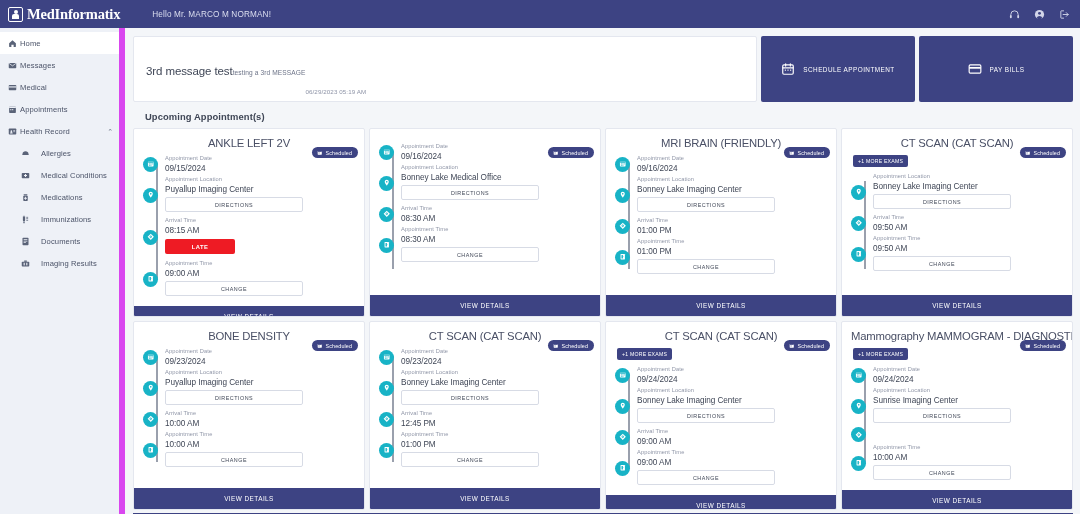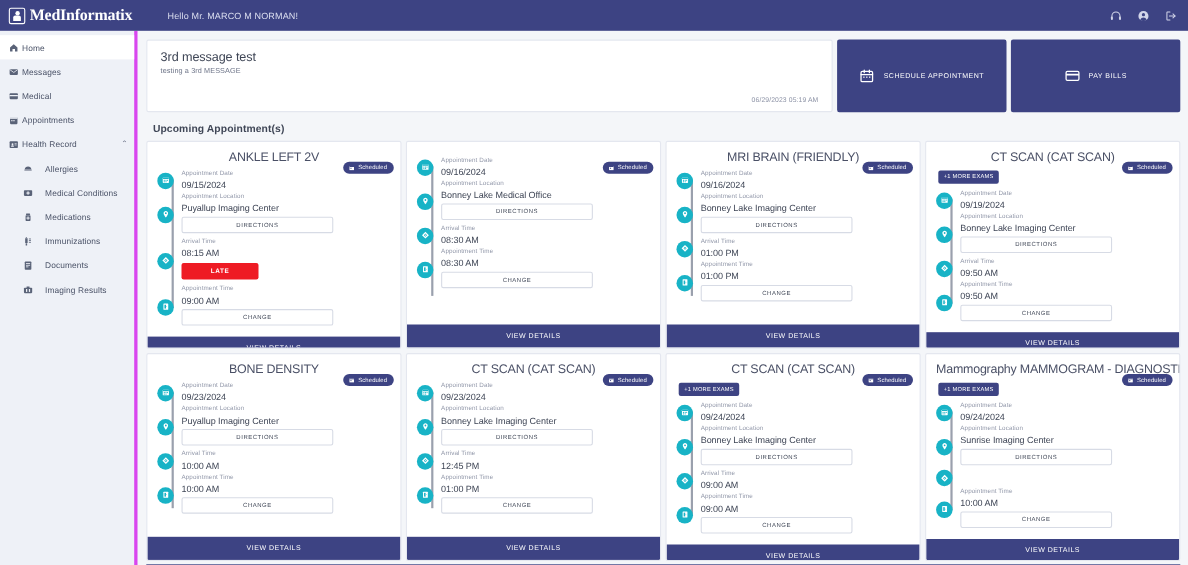--- a/index.html
+++ b/index.html
@@ -63,21 +63,21 @@
   }
   .ticon { width: 11px; height: 11px; display: block; opacity: .92; }
 
   
   .shell { display: flex; height: 486px; }
 
   
   .sidebar {
     width: 125px;
     background: #eef1f7;
-    border-right: 3px solid #d946ef;
+    border-right: 6px solid #d946ef;
     padding-top: 4px;
     flex: 0 0 125px;
   }
   .nav-item {
     display: flex;
     align-items: center;
     height: 22px;
     padding: 0 6px 0 5px;
     cursor: pointer;
     position: relative;
@@ -120,21 +120,22 @@
   .top-row { display: flex; gap: 4px; }
 
   .message-card {
     flex: 1;
     background: #fff;
     border: 1px solid #e4e7ef;
     border-radius: 2px;
     padding: 9px 12px 6px 12px;
     min-height: 66px;
     display: flex;
-    flex-direction: column;
+    flex-direction: row;
+    align-items: center;
   }
   .message-title {
     font-size: 11.5px;
     color: #3f4656;
     letter-spacing: -.1px;
   }
   .message-sub {
     font-size: 6.6px;
     color: #6d7488;
     margin-top: 3px;
@@ -163,21 +164,21 @@
   .action-label {
     color: #fff;
     font-size: 6.4px;
     letter-spacing: .45px;
   }
 
   .section-title {
     font-size: 9.4px;
     font-weight: bold;
     color: #3f4656;
-    margin: 9px 0 6px 6px;
+    margin: 9px 0 6px 12px;
     letter-spacing: .1px;
   }
 
   
   .grid {
     display: grid;
     grid-template-columns: repeat(4, 1fr);
     gap: 4px;
   }
   .appt-card {
@@ -742,37 +743,20 @@
                 <rect x="3" y="4" width="18" height="4" fill="#3d4383"></rect>
                 <rect x="7" y="11" width="4" height="4" fill="#3d4383"></rect>
               </svg>
               <span>Scheduled</span>
             </div><div class="badge-more">+1 MORE EXAMS</div></div>
           <div class="timeline">
             <div class="tl-line"></div>
             <div class="tl-row">
               <span class="tl-dot">
                 <svg viewBox="0 0 24 24">
-                  <rect x="3" y="4.5" width="18" height="16" rx="2" fill="#fff"></rect>
-                  <rect x="3" y="4.5" width="18" height="4" rx="2" fill="#18b3c6"></rect>
-                  <rect x="6" y="11" width="3" height="3" fill="#18b3c6"></rect>
-                  <rect x="11" y="11" width="3" height="3" fill="#18b3c6"></rect>
-                  <rect x="15.5" y="11" width="2.6" height="3" fill="#18b3c6"></rect>
-                  <rect x="6" y="15.5" width="3" height="2.8" fill="#18b3c6"></rect>
-                  <rect x="11" y="15.5" width="3" height="2.8" fill="#18b3c6"></rect>
-                </svg>
-              </span>
-              <span class="tl-body" style="display: block;">
-                <span class="tl-label" style="display: block;">Appointment Date</span>
-                <span class="tl-value" style="display: block;">09/19/2024</span>
-              </span>
-            </div>
-            <div class="tl-row">
-              <span class="tl-dot">
-                <svg viewBox="0 0 24 24">
                   <path d="M12 2.5c-3.6 0-6.5 2.9-6.5 6.5 0 4.9 6.5 12.5 6.5 12.5s6.5-7.6 6.5-12.5c0-3.6-2.9-6.5-6.5-6.5z" fill="#fff"></path>
                   <circle cx="12" cy="9" r="2.6" fill="#18b3c6"></circle>
                 </svg>
               </span>
               <span class="tl-body" style="display: block;">
                 <span class="tl-label" style="display: block;">Appointment Location</span>
                 <span class="tl-value" style="display: block;">Bonney Lake Imaging Center</span>
                 <button class="btn-outline">DIRECTIONS</button>
               </span>
             </div>

